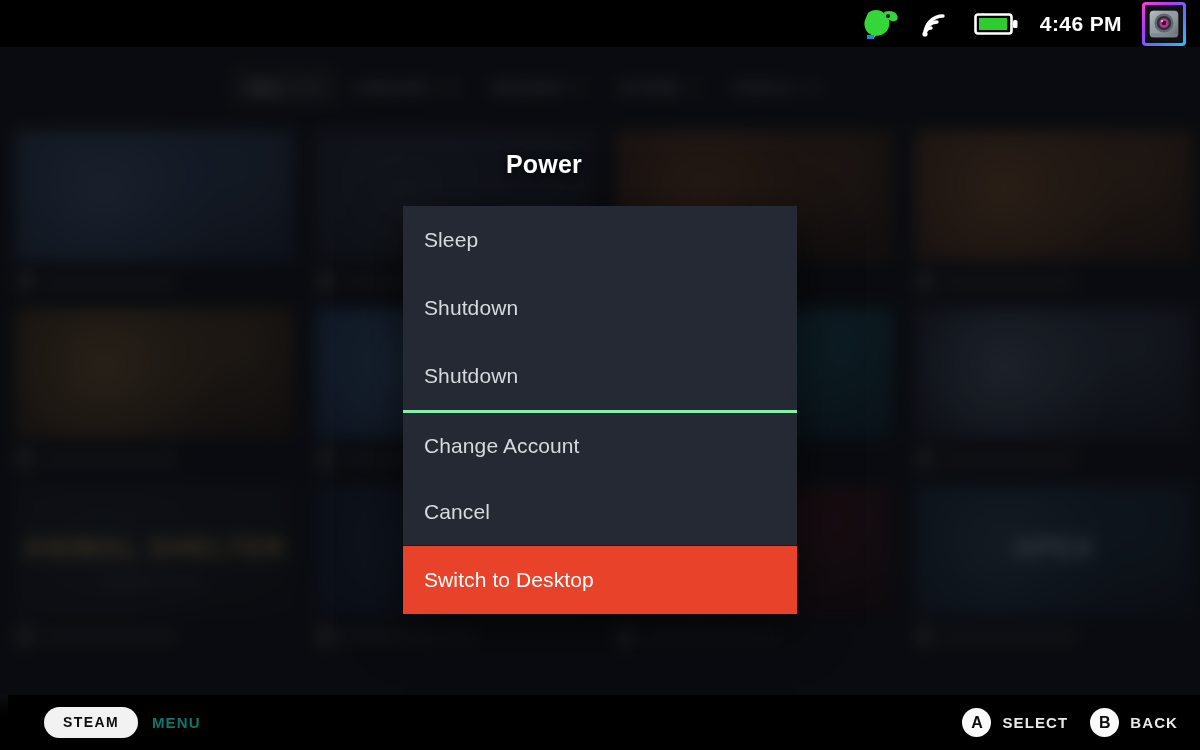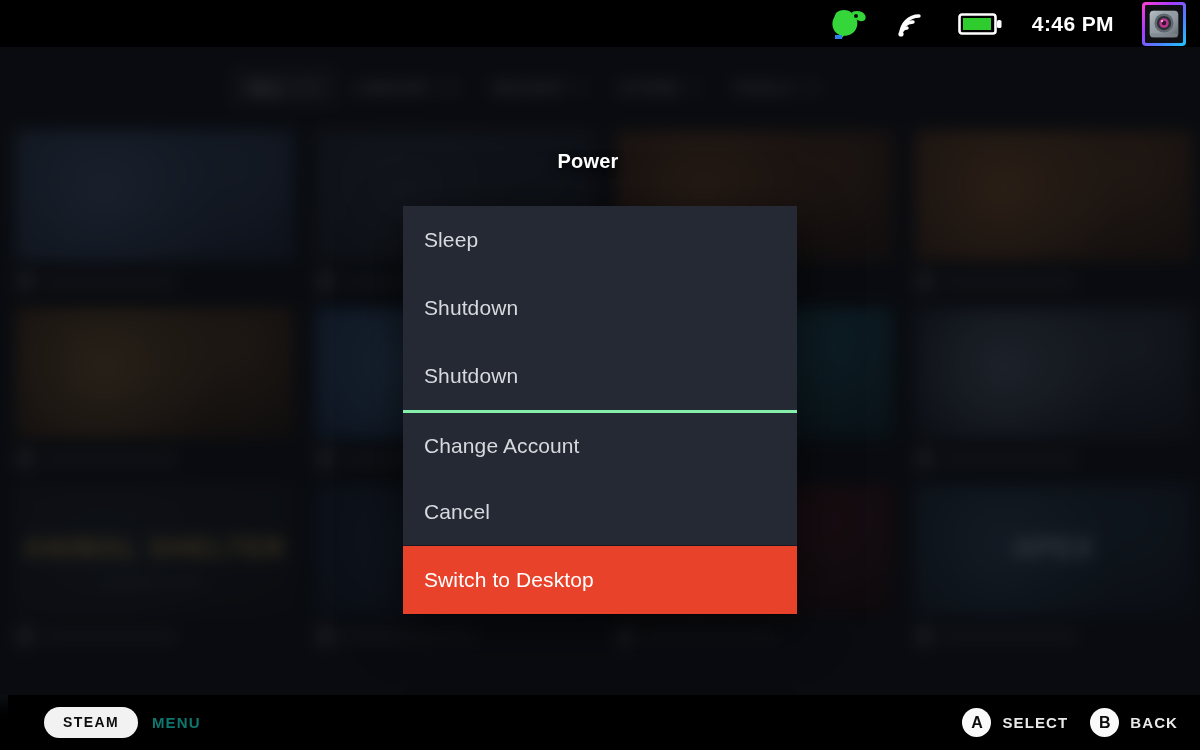--- a/index.html
+++ b/index.html
@@ -14,21 +14,21 @@
     width:1200px; height:750px;
     background:#000;
     overflow:hidden;
   }
 
   
   .statusbar{
     position:absolute; left:0; top:0; width:1200px; height:47px;
     background:#000;
     display:flex; align-items:center; justify-content:flex-end;
-    padding-right:14px; gap:12px;
+    padding-right:14px; gap:4px;
     z-index:60;
   }
   .sb-item{ display:flex; align-items:center; justify-content:center; }
   .sb-plugin{ width:46px; height:34px; position:relative; margin-right:6px;}
   .sb-wifi{ width:42px; height:34px; margin-right:10px;}
   .sb-batt{ width:54px; height:34px; margin-right:12px;}
   .sb-clock{
     color:#ffffff; font-size:21px; font-weight:700; letter-spacing:0.4px;
     margin-right:16px; white-space:nowrap;
   }
@@ -102,24 +102,23 @@
   .dialog{
     position:absolute; z-index:40;
     left:403px; top:206px; width:394px;
     background:#252933;
     box-shadow:0 14px 46px rgba(0,0,0,0.62);
   }
   .dlg-title{
     position:absolute; z-index:41;
     left:0; top:150px; width:1088px;
     text-align:center;
-    color:#ffffff; font-size:20px; font-weight:700;
+    color:#ffffff; font-size:25px; font-weight:700;
     letter-spacing:0.2px;
     text-shadow:0 2px 8px rgba(0,0,0,0.8);
-    margin-left:44px;
   }
   .mitem{
     height:68px; display:flex; align-items:center;
     padding-left:21px;
     color:#d6dade; font-size:21px; font-weight:400;
     letter-spacing:0.1px;
     cursor:default;
   }
   .mitem.sep{
     border-top:3px solid #86efac;

